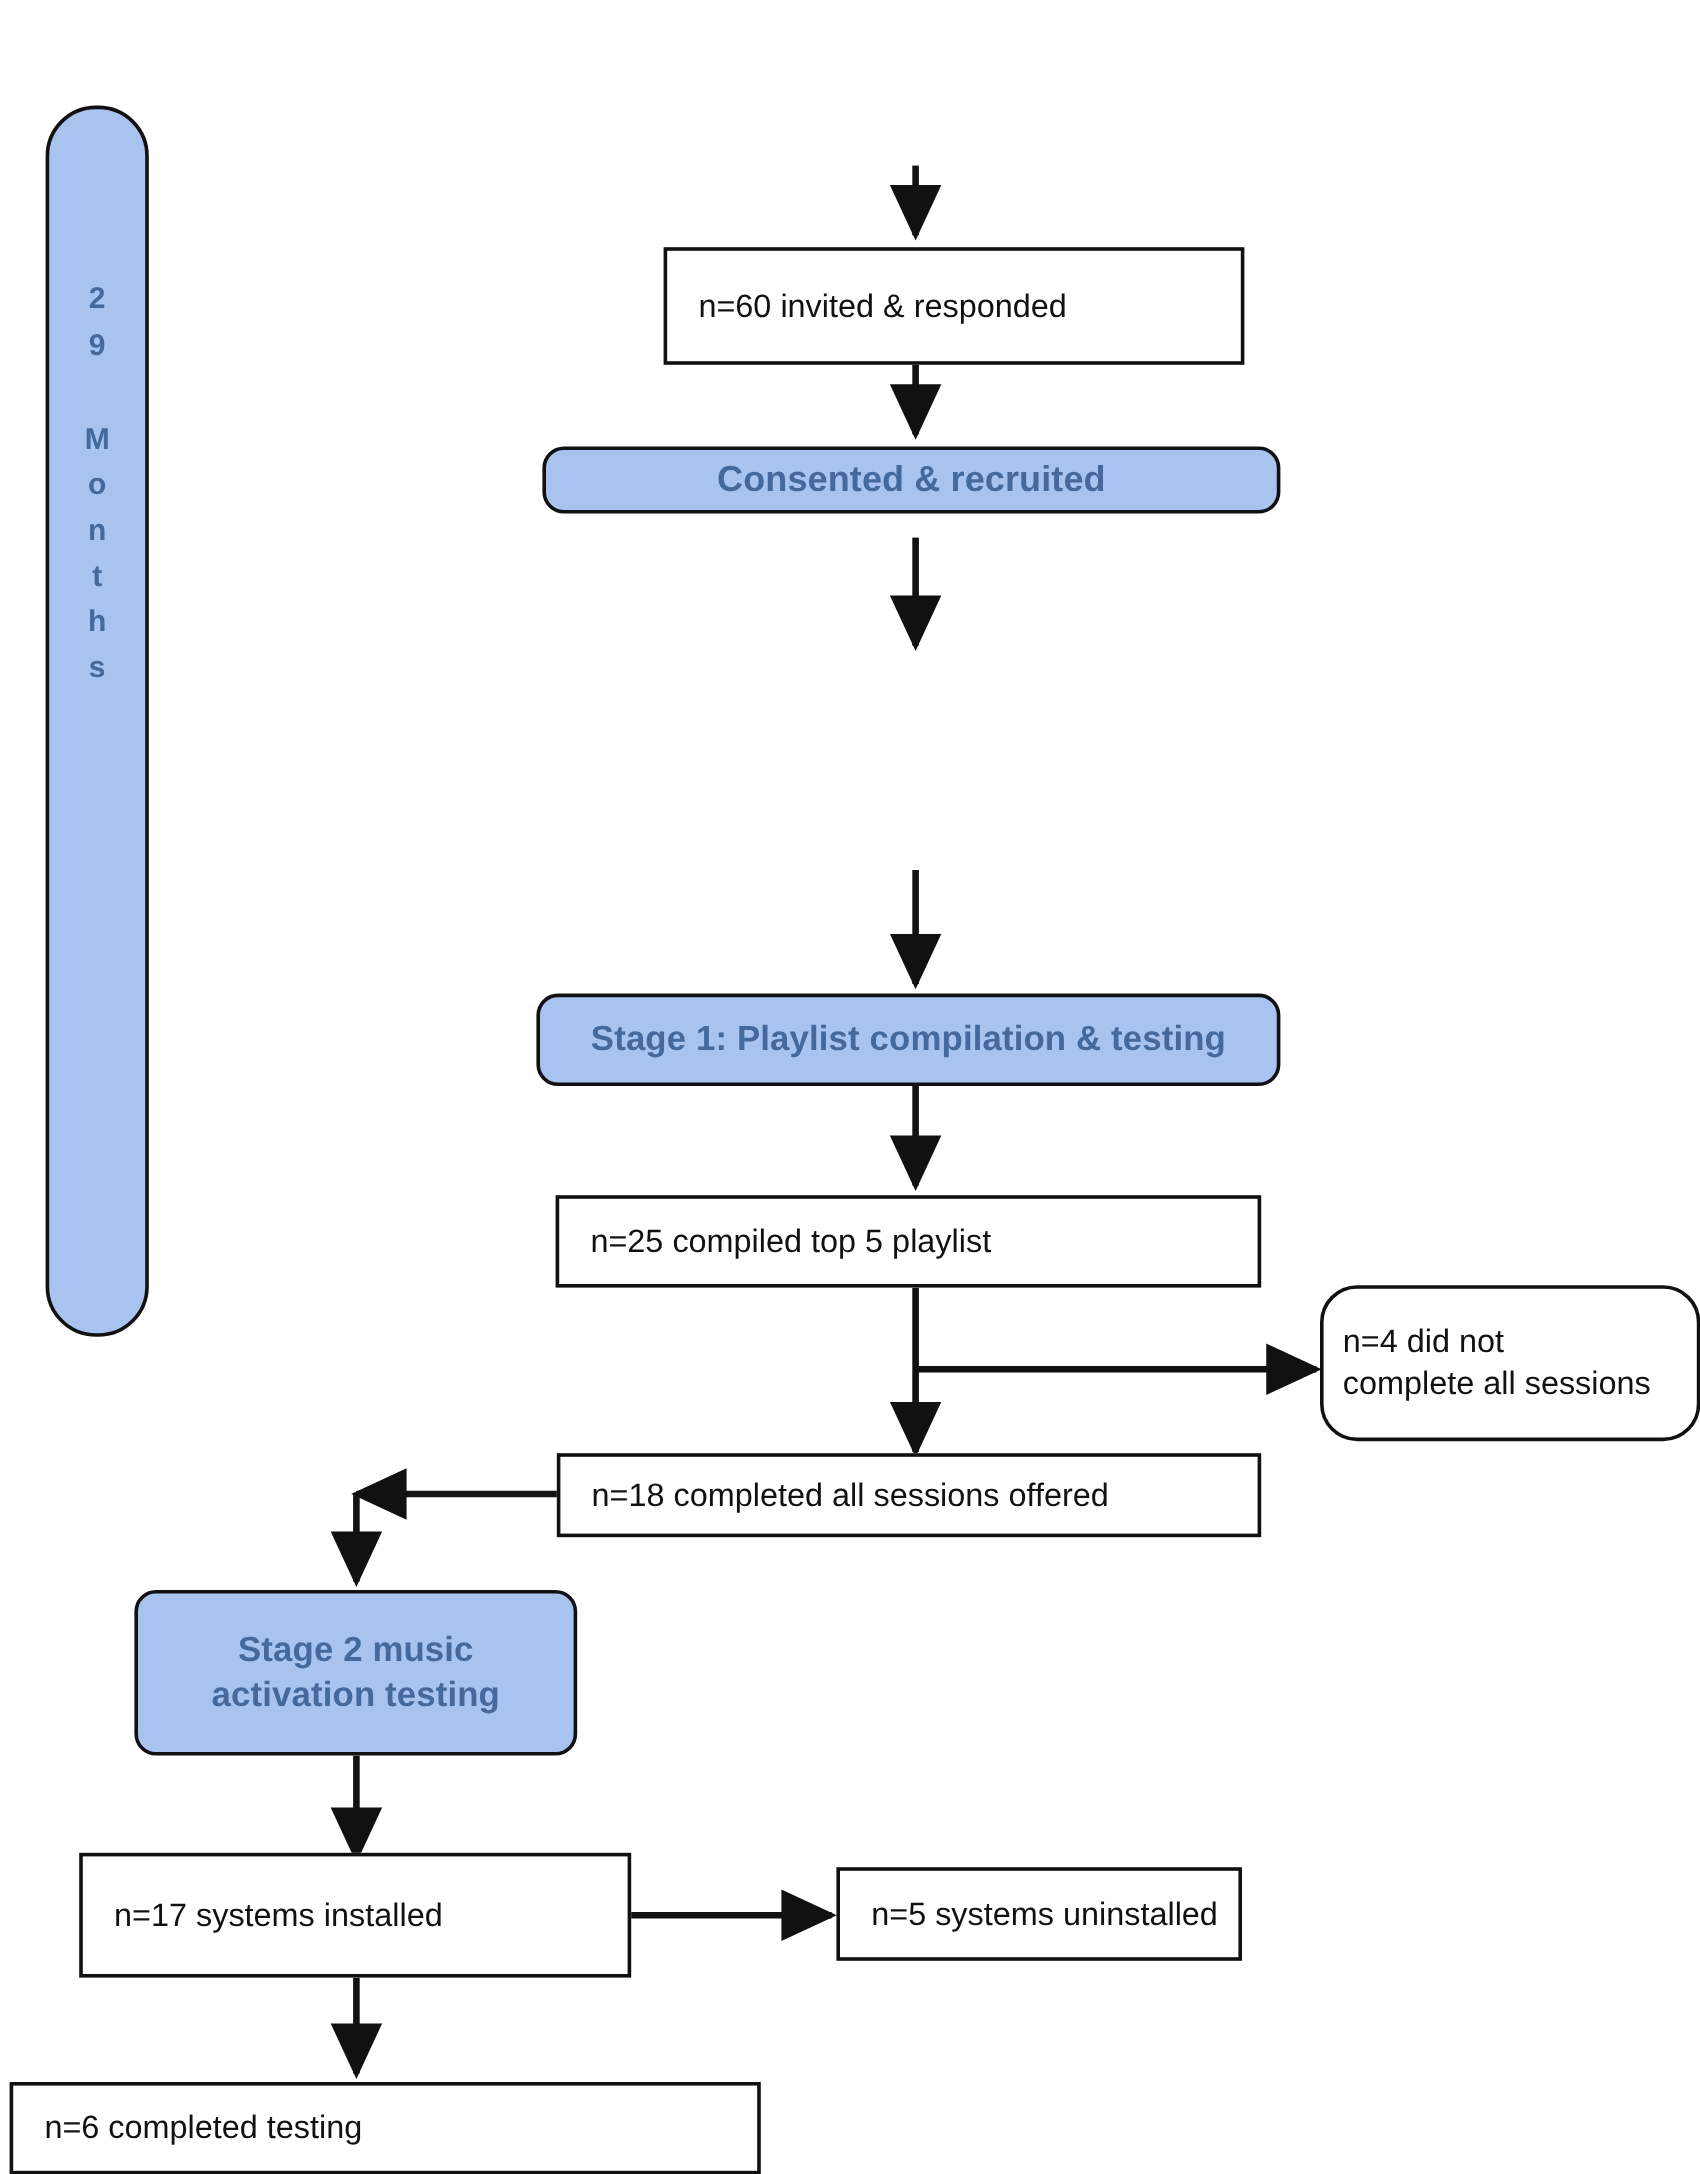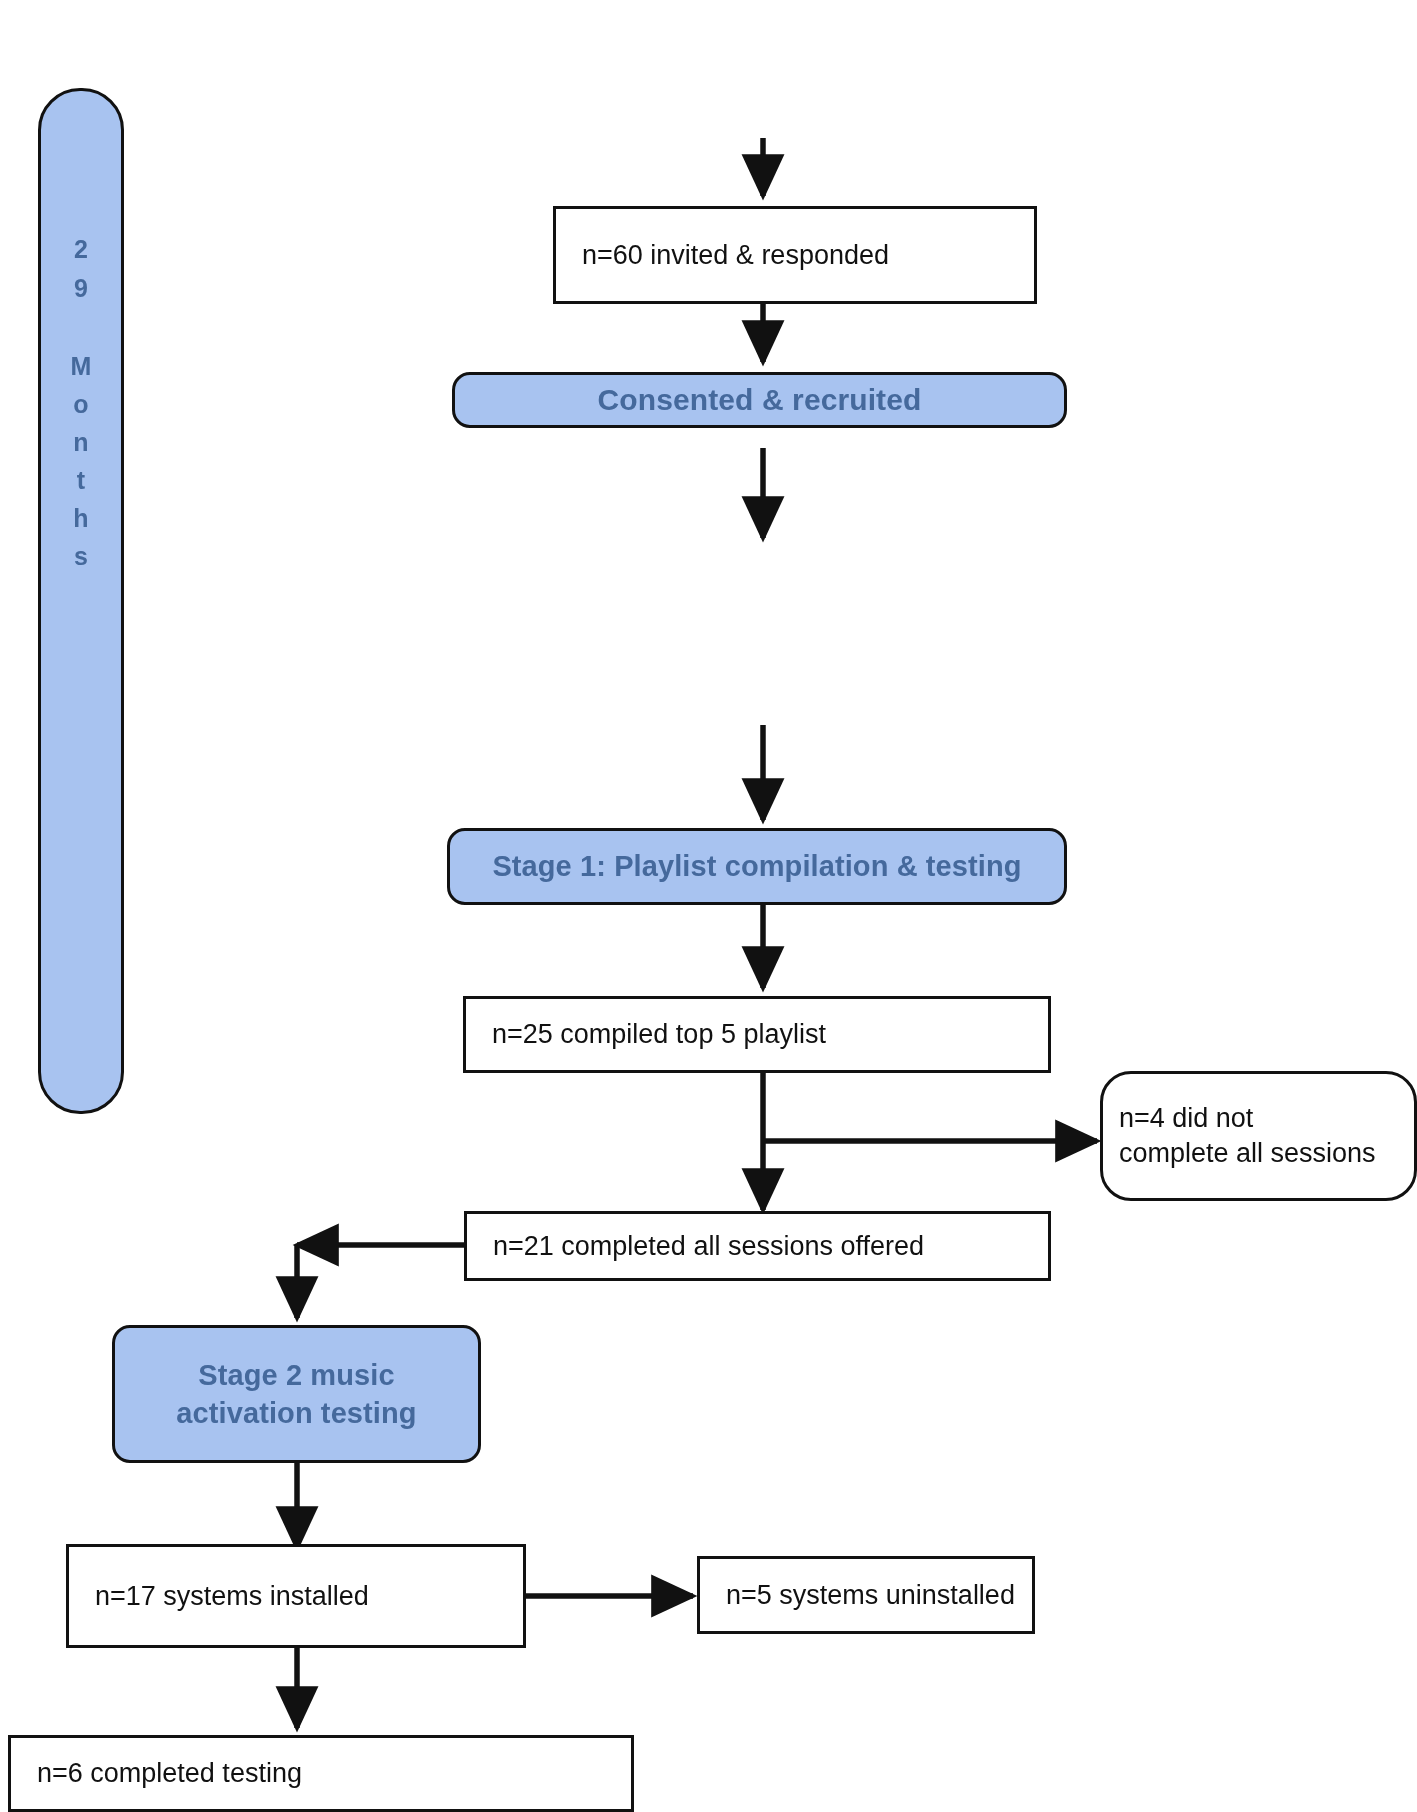--- a/index.html
+++ b/index.html
@@ -170,21 +170,21 @@
   </div>
 
   <div class="node white-box" style="left:1100px; top:1071px; width:317px; height:130px; font-size:27px;border-radius:31px;">
     <span class="txt" style="padding-left:16px;">
       <span>n=4 did not</span><br>
       <span>complete all sessions</span>
     </span>
   </div>
 
   <div class="node white-box" style="left:464px; top:1211px; width:587px; height:70px; font-size:27px;">
-    <span class="txt">n=21 completed all sessions offered</span>
+    <span class="txt">n=18 completed all sessions offered</span>
   </div>
 
   <div class="node blue-box" style="left:112px; top:1325px; width:369px; height:138px; font-size:29px;">
     <span class="txt">
       <span>Stage 2 music</span><br>
       <span>activation testing</span>
     </span>
   </div>
 
   <div class="node white-box" style="left:66px; top:1544px; width:460px; height:104px; font-size:27px;">

